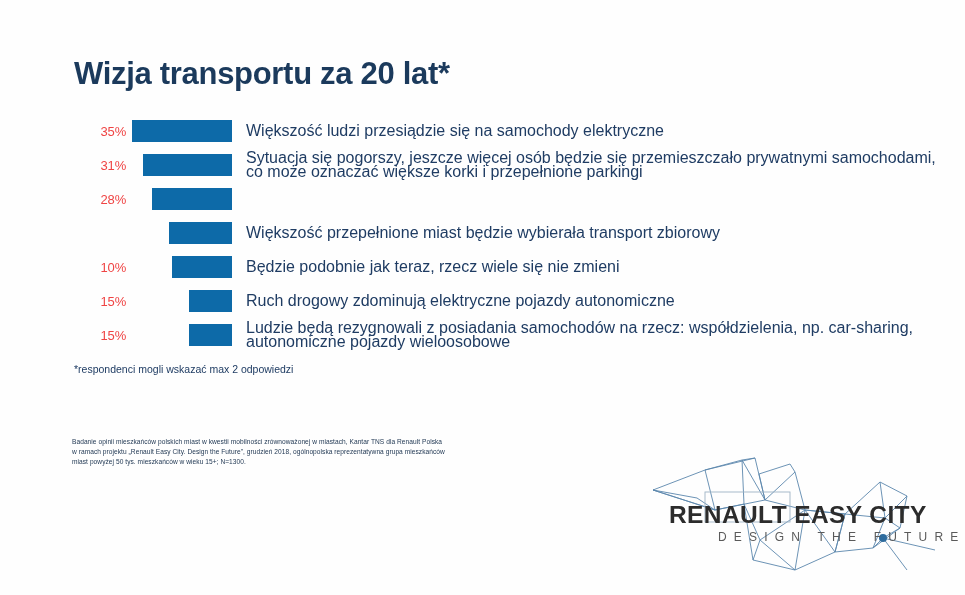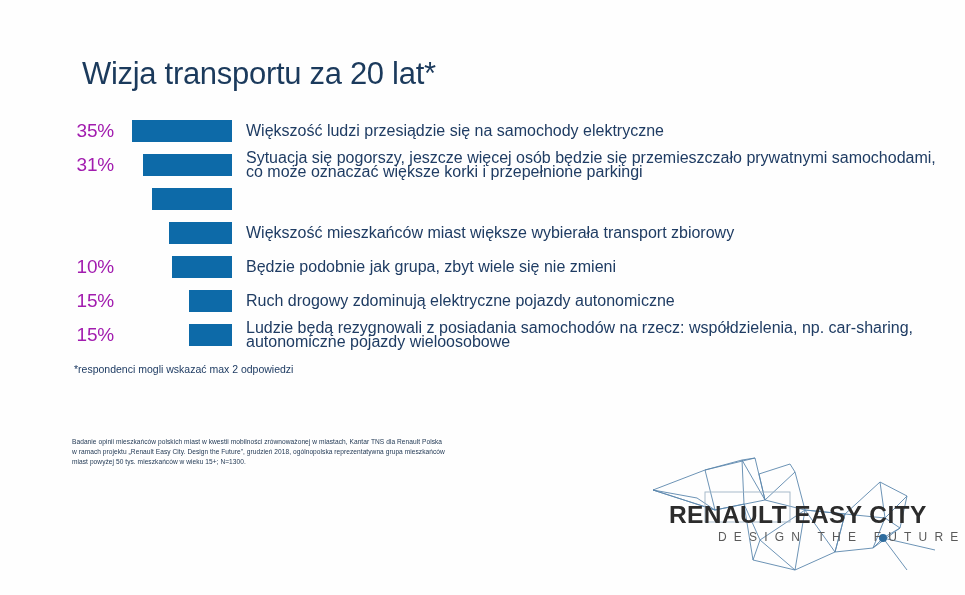--- a/index.html
+++ b/index.html
@@ -20,45 +20,44 @@
     inset: 0;
     background: #fefefe;
   }
 
   
   .title {
     position: absolute;
     left: 74px;
     top: 56px;
     font-size: 31px;
-    font-weight: normal;
+    font-weight: bold;
     color: #1b3a5c;
     letter-spacing: -0.3px;
     white-space: nowrap;
-    margin-left: 8px;
   }
 
   
   .chart {
     position: absolute;
     left: 0;
     top: 114px;
     width: 965px;
   }
   .row {
     position: relative;
     height: 34px;
   }
   .pct {
     position: absolute;
-    right: 16px;
+    right: 4px;
     top: 50%;
     transform: translateY(-50%);
-    font-size: 19px;
-    color: #a21caf;
+    font-size: 13px;
+    color: #ef4444;
     text-align: right;
     letter-spacing: -0.2px;
     white-space: nowrap;
   }
   .pct-wrap {
     position: absolute;
     left: 58px;
     width: 72px;
     top: 0;
     height: 34px;
@@ -174,38 +173,41 @@
         <div class="pct-wrap">
           <div class="pct">31%</div>
         </div>
         <div class="bar-track">
           <div class="bar" style="width: 88.57px; background: rgb(13, 106, 168);"></div>
         </div>
         <div class="row-label">Sytuacja się pogorszy, jeszcze więcej osób będzie się przemieszczało prywatnymi samochodami,
 co może oznaczać większe korki i przepełnione parkingi</div>
       </div>
       <div class="row">
+        <div class="pct-wrap">
+          <div class="pct">28%</div>
+        </div>
         <div class="bar-track">
           <div class="bar" style="width: 80px; background: rgb(13, 106, 168);"></div>
         </div>
       </div>
       <div class="row">
         <div class="bar-track">
           <div class="bar" style="width: 62.86px; background: rgb(13, 106, 168);"></div>
         </div>
-        <div class="row-label">Większość mieszkańców miast większe wybierała transport zbiorowy</div>
+        <div class="row-label">Większość przepełnione miast będzie wybierała transport zbiorowy</div>
       </div>
       <div class="row">
         <div class="pct-wrap">
           <div class="pct">10%</div>
         </div>
         <div class="bar-track">
           <div class="bar" style="width: 60px; background: rgb(13, 106, 168);"></div>
         </div>
-        <div class="row-label">Będzie podobnie jak grupa, zbyt wiele się nie zmieni</div>
+        <div class="row-label">Będzie podobnie jak teraz, rzecz wiele się nie zmieni</div>
       </div>
       <div class="row">
         <div class="pct-wrap">
           <div class="pct">15%</div>
         </div>
         <div class="bar-track">
           <div class="bar" style="width: 42.86px; background: rgb(13, 106, 168);"></div>
         </div>
         <div class="row-label">Ruch drogowy zdominują elektryczne pojazdy autonomiczne</div>
       </div>

